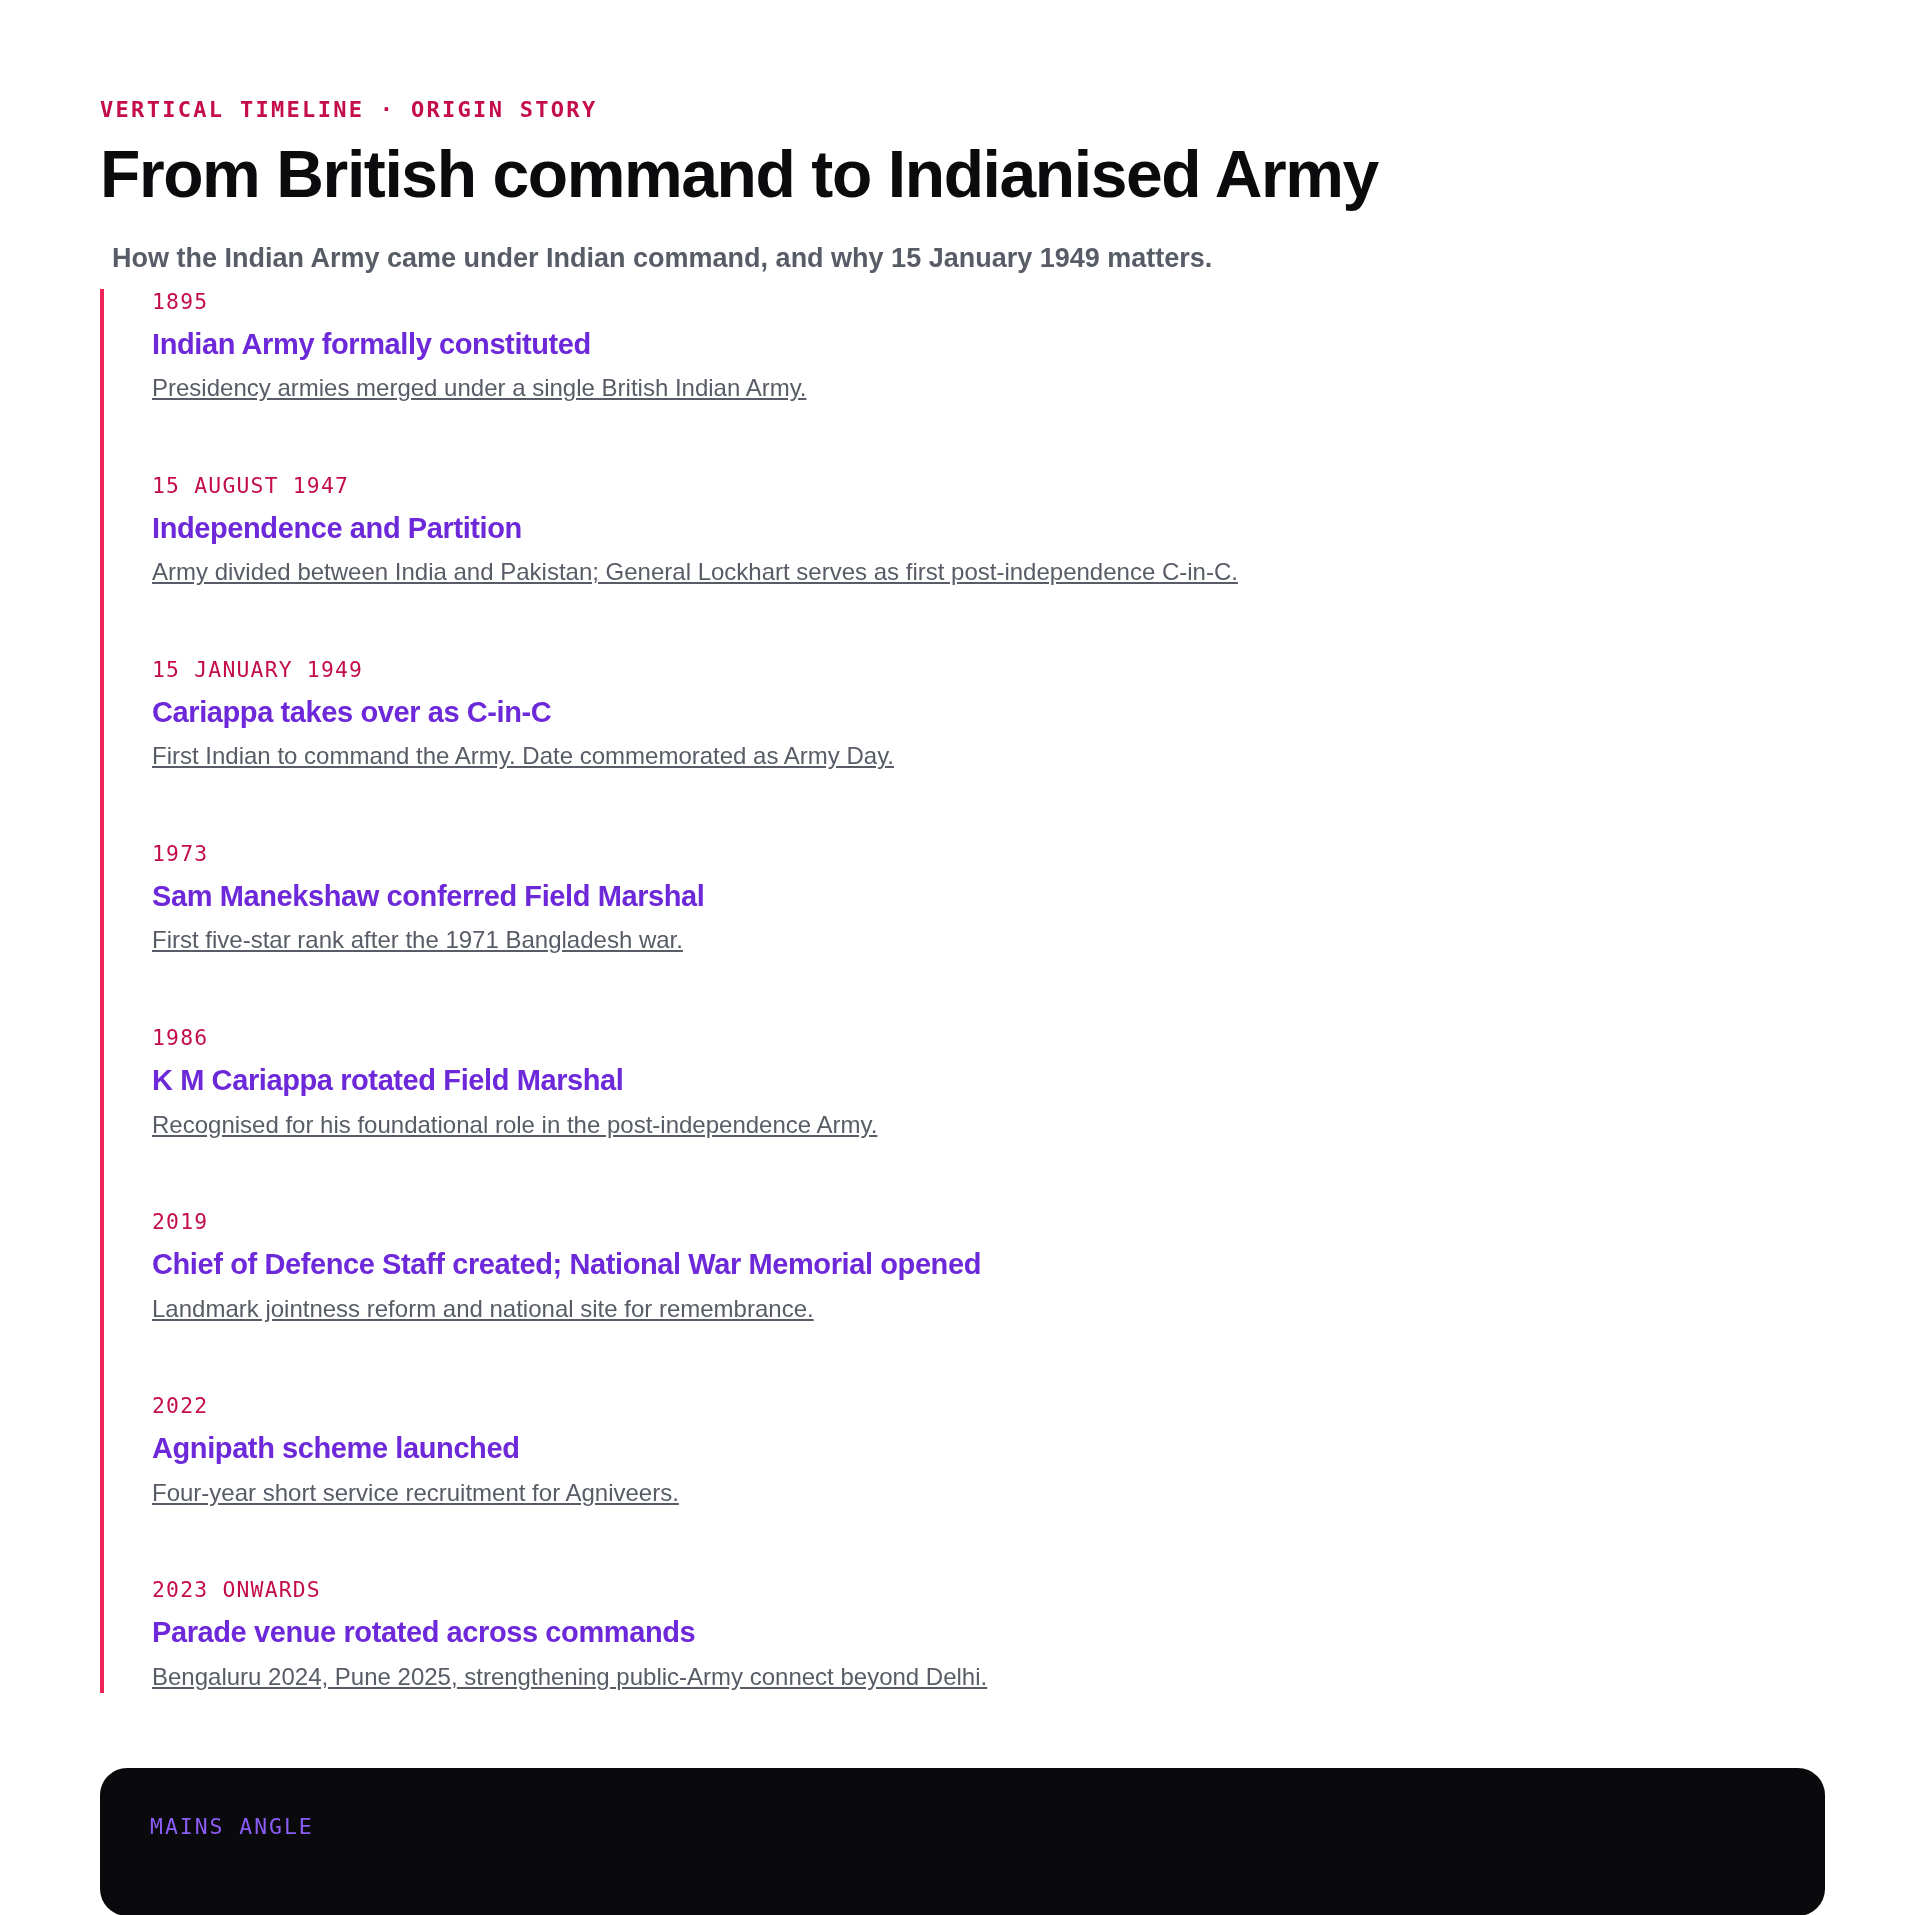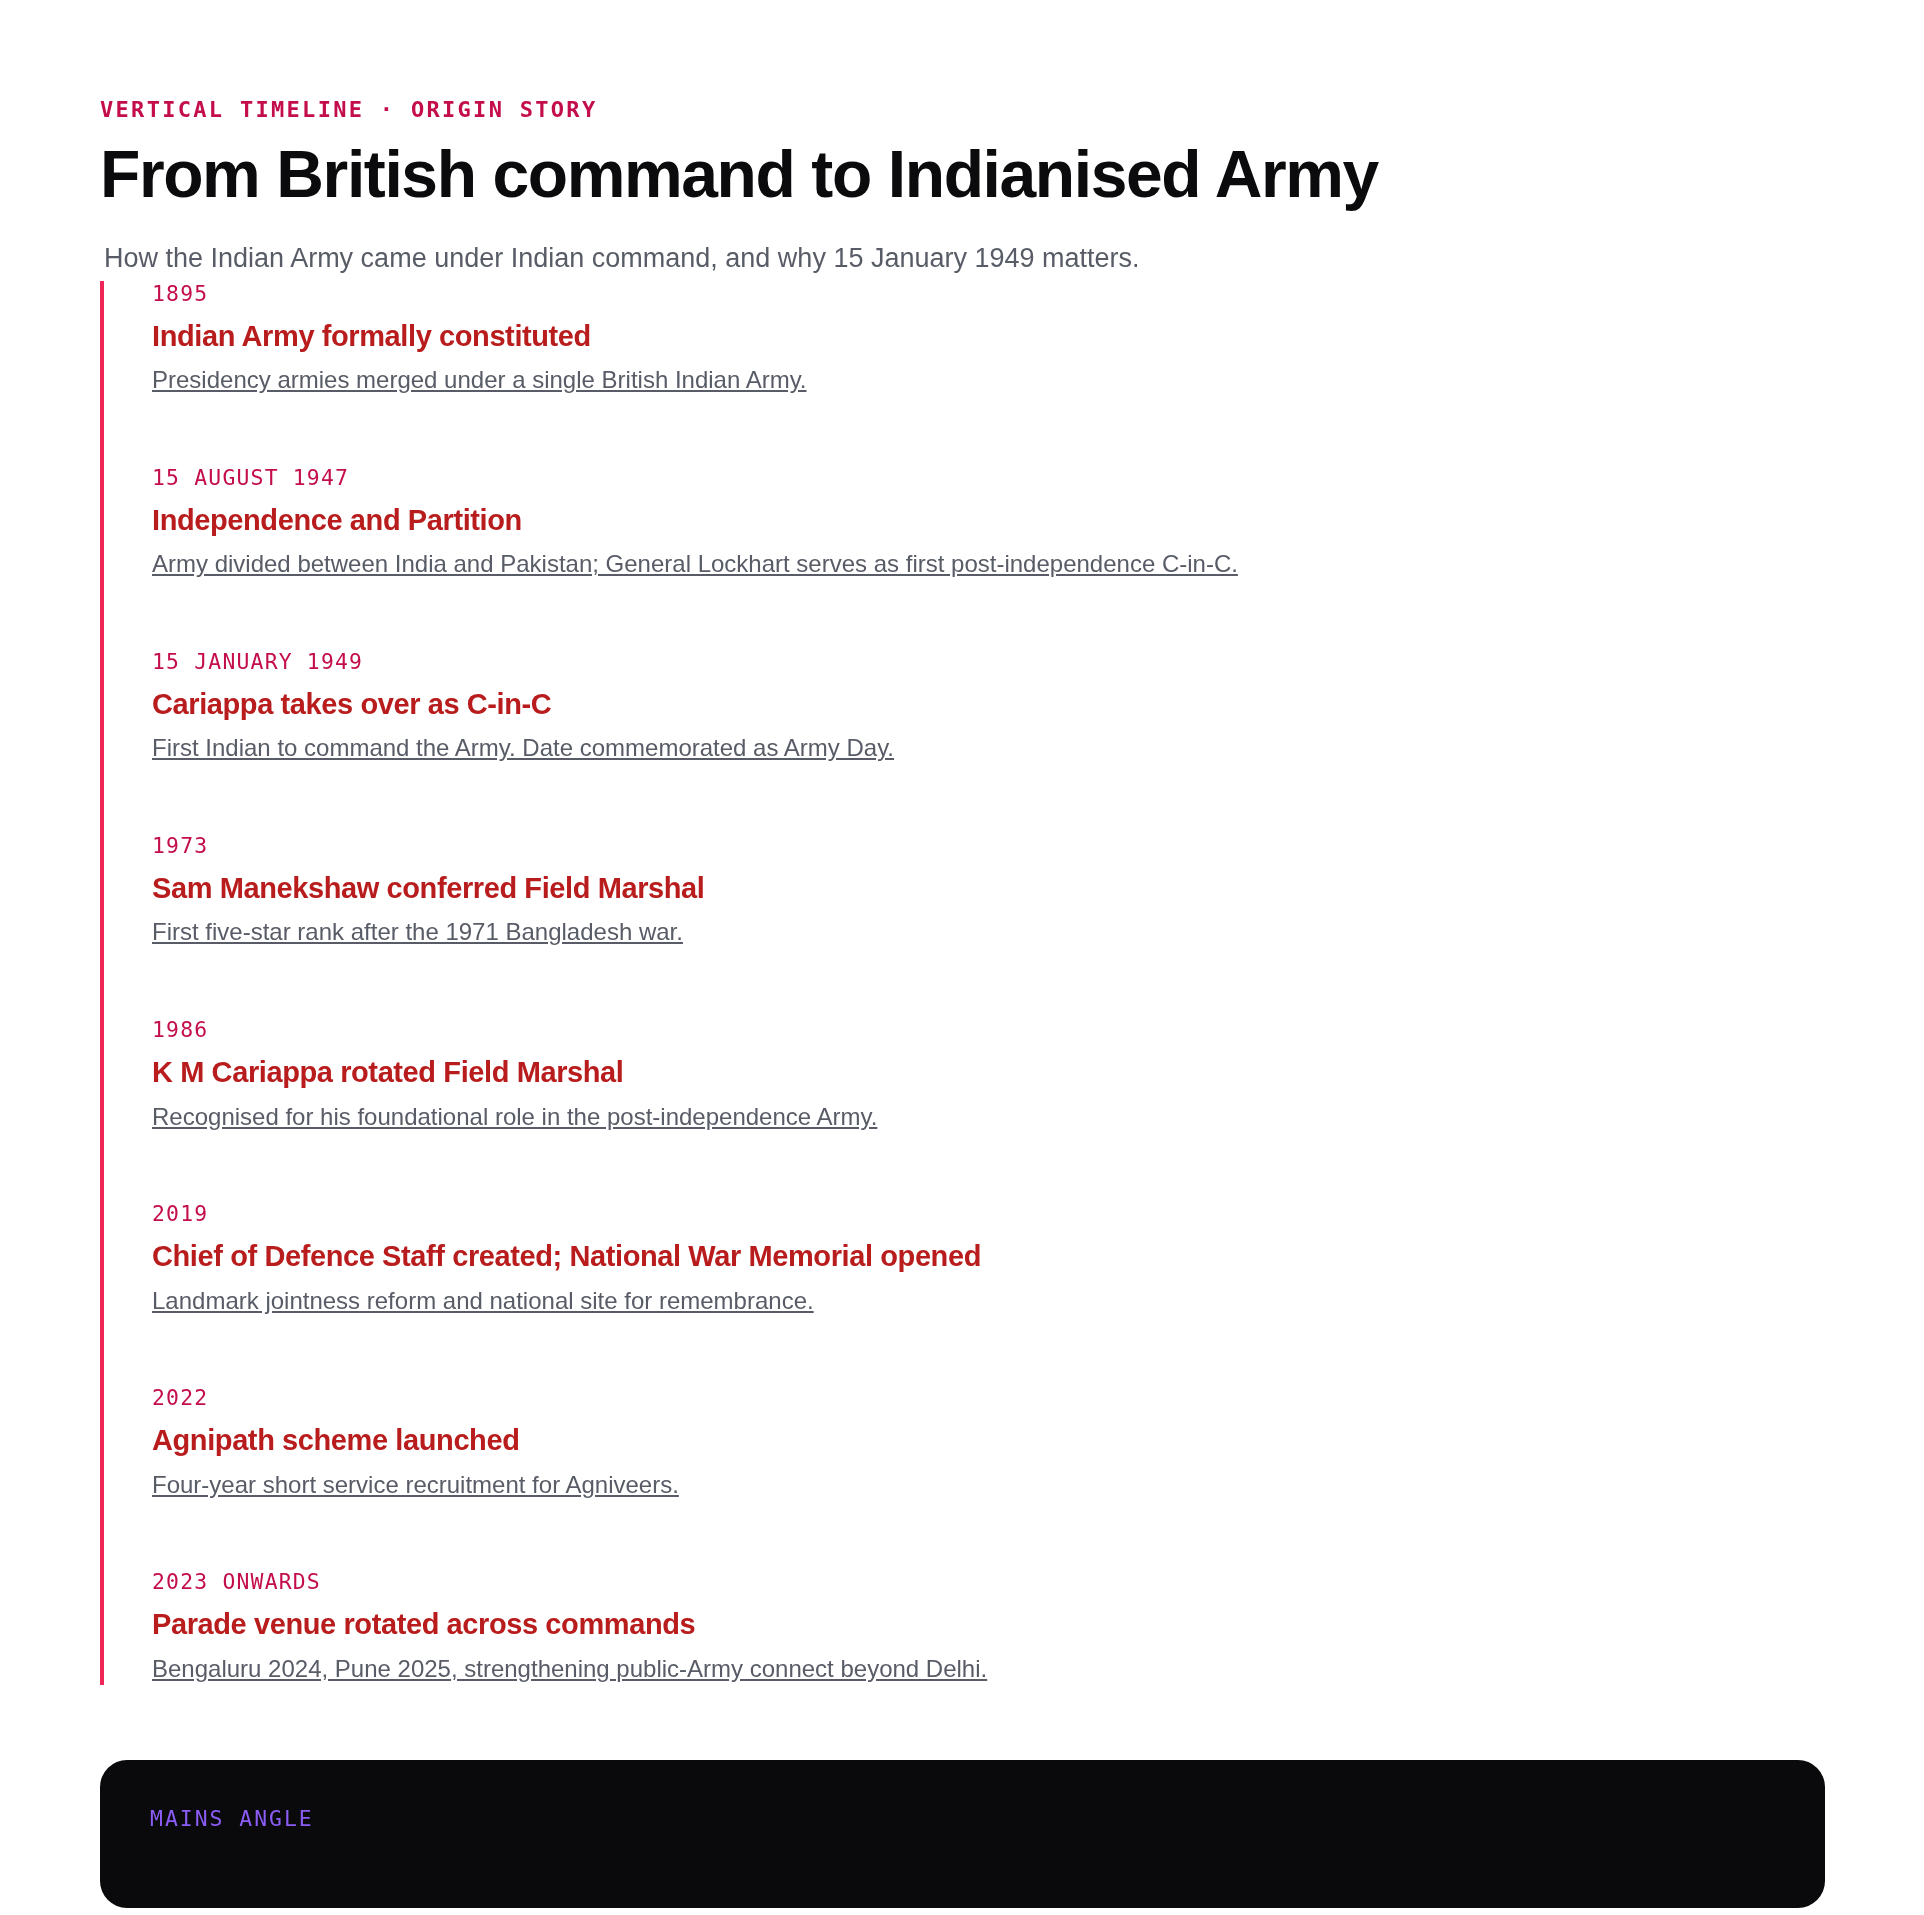--- a/index.html
+++ b/index.html
@@ -34,23 +34,23 @@
   .page-title {
     font-size: 66px;
     font-weight: 700;
     letter-spacing: -1.4px;
     color: #0b0b0d;
     margin: 4px 0 30px 0;
     line-height: 1.06;
   }
   .subtitle {
     font-size: 27px;
-    font-weight: 400;
+    font-weight: 700;
     color: #585c66;
-    margin: 4px;
+    margin: 12px;
     line-height: 1.35;
   }
 
   
   .timeline {
     position: relative;
     padding-left: 48px;
     border-left: 4.5px solid #EF2457;
   }
   .tl-item {
@@ -66,21 +66,21 @@
     font-weight: 400;
     letter-spacing: 1.2px;
     color: #C40D4C;
     line-height: 1.2;
     margin: 0 0 12.5px 0;
   }
   .tl-title {
     font-size: 29px;
     font-weight: 700;
     letter-spacing: -0.4px;
-    color: #b91c1c;
+    color: #6d28d9;
     line-height: 1.2;
     margin: 0 0 10.7px 0;
   }
   .tl-desc {
     font-size: 24px;
     font-weight: 400;
     color: #585c66;
     line-height: 1.35;
     margin: 0;
     text-decoration: underline;

